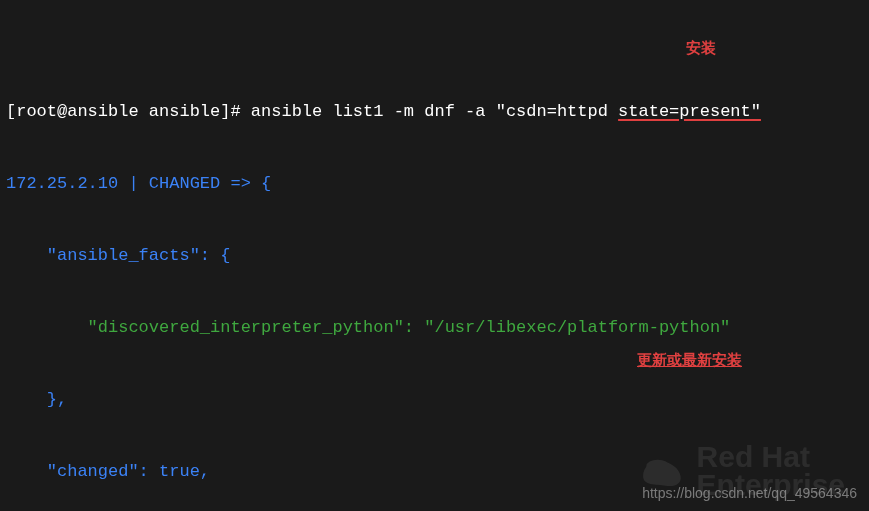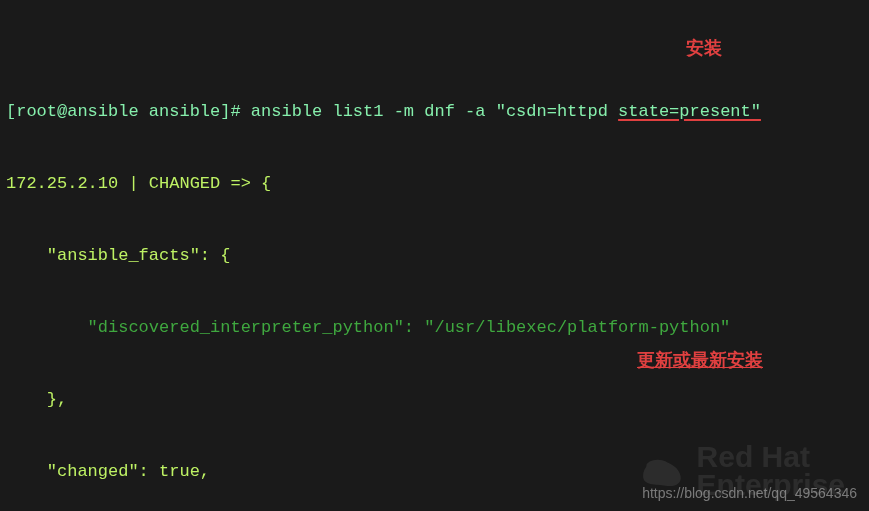--- a/index.html
+++ b/index.html
@@ -15,34 +15,34 @@
   }
   .terminal {
     position: relative;
     width: 869px;
     height: 511px;
     padding: 4px 6px;
     box-sizing: border-box;
     white-space: pre;
   }
   .line { display: block; white-space: pre; }
-  .white  { color: #86efac; }
-  .yellow { color: #bef264; }
+  .white  { color: #ffffff; }
+  .yellow { color: #3b82f6; }
   .green  { color: #3fa83f; }
   .underline-red {
     text-decoration: underline;
     text-decoration-color: #e04040;
     text-decoration-thickness: 2px;
     text-underline-offset: 3px;
   }
   .annot {
     position: absolute;
     color: #e04040;
     font-family: "Microsoft YaHei", "SimHei", sans-serif;
-    font-size: 18px;
+    font-size: 15px;
     font-weight: bold;
     white-space: nowrap;
   }
   .watermark {
     position: absolute;
     right: 12px;
     bottom: 6px;
     color: rgba(200,200,200,0.55);
     font-family: Arial, sans-serif;
     font-size: 14px;

